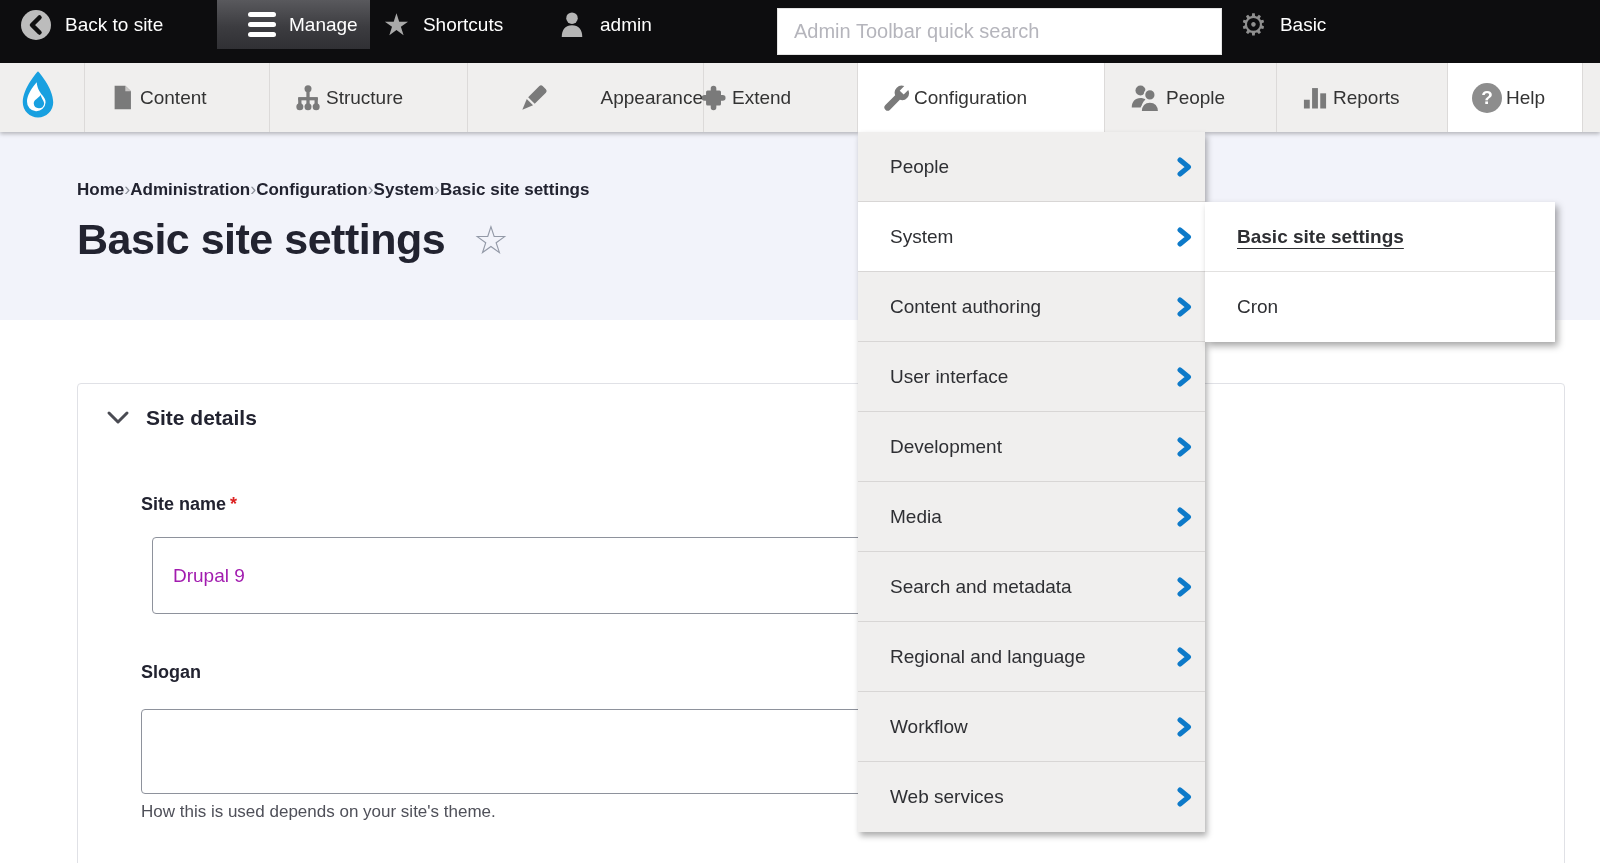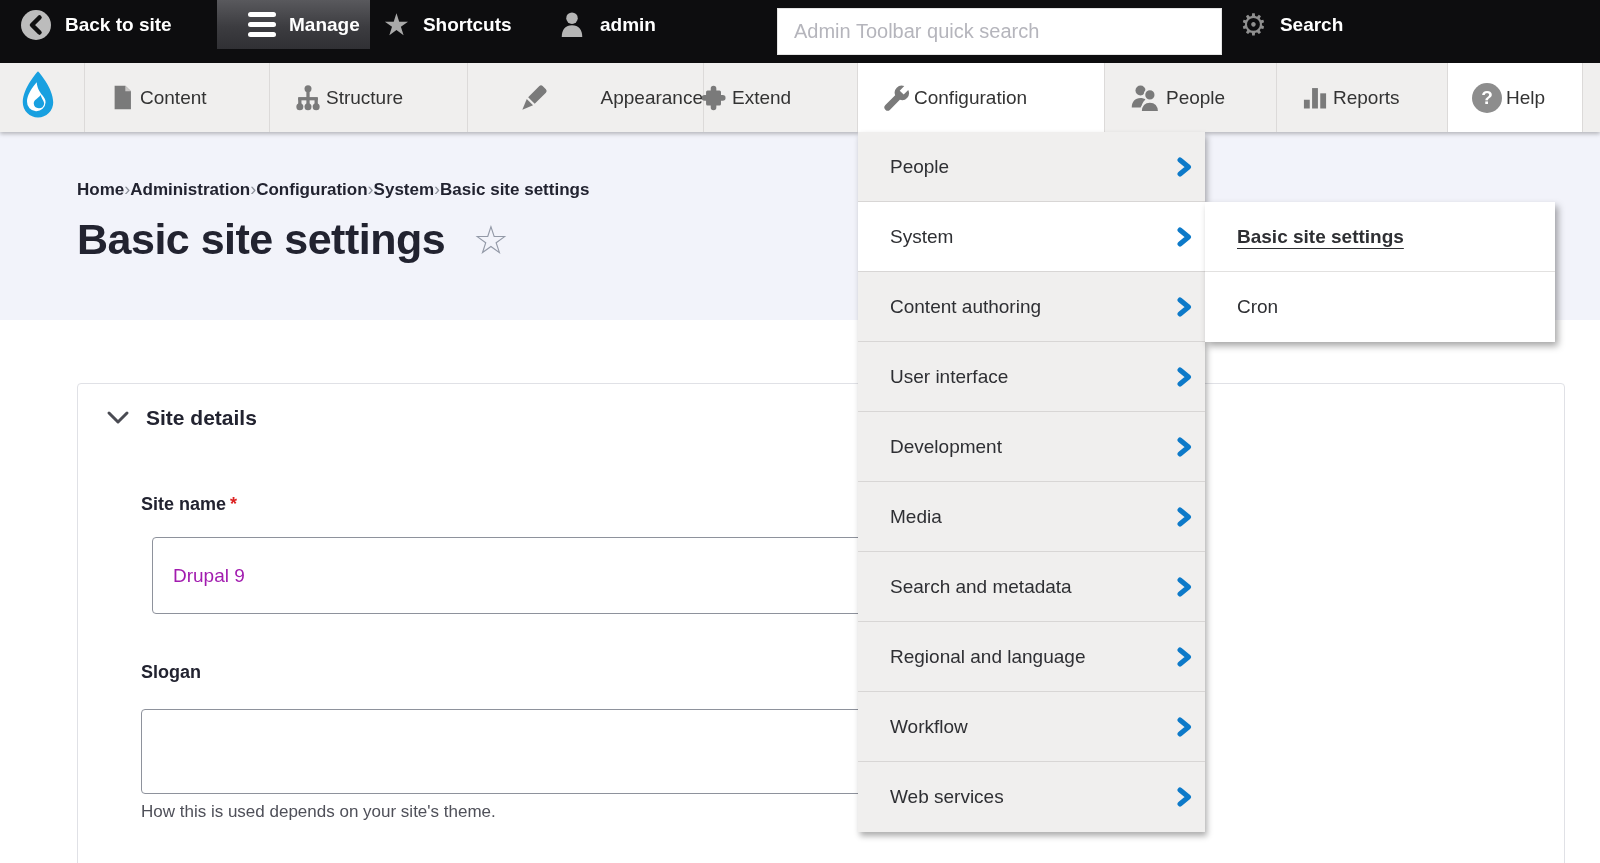--- a/index.html
+++ b/index.html
@@ -3,21 +3,21 @@
 <meta charset="utf-8">
 <style>
   * { margin:0; padding:0; box-sizing:border-box; }
   html,body { width:1600px; height:863px; overflow:hidden; background:#fff;
     font-family:"Liberation Sans","DejaVu Sans",sans-serif; }
   .glyph { font-family:"DejaVu Sans",sans-serif; }
 
   
   #adminbar { position:absolute; left:0; top:0; width:1600px; height:63px; background:#0d0d0f; z-index:40; }
   .t1-item { position:absolute; top:0; height:49px; display:flex; align-items:center; color:#fff;
-    font-weight:bold; font-size:19px; cursor:pointer; }
+    font-weight:normal; font-size:19px; cursor:pointer; }
   .t1-label { white-space:nowrap; }
   #manage-tab { left:217px; width:153px; padding-left:31px;
     background:linear-gradient(180deg,#59595d 0%,#3c3c40 55%,#303034 100%); }
   .t1-icon { margin-right:13px; display:flex; align-items:center; }
   .hamburger { display:flex; flex-direction:column; gap:5px; }
   .hamburger span { display:block; width:28px; height:5px; background:#fff; border-radius:3px; }
   .star-glyph { color:#a9a9a9; font-size:30px; line-height:1; }
   .gear-glyph { color:#8f8f8f; font-size:30px; line-height:1; }
   #quick-search { position:absolute; left:777px; top:8px; width:445px; height:47px;
     background:#fff; border:1px solid #e4e4e4; border-radius:0; padding:0 16px;
@@ -119,21 +119,21 @@
           <path d="M12 12.2c-5.2 0-8.2 3.4-8.2 9.3h16.4c0-5.9-3-9.3-8.2-9.3z"></path>
         </svg>
     </span>
     <span class="t1-label">admin</span>
   </div>
 
   <input id="quick-search" type="text" placeholder="Admin Toolbar quick search" style="">
 
   <div class="t1-item" style="left:1240px">
     <span class="t1-icon gear-glyph glyph">⚙</span>
-    <span class="t1-label">Search</span>
+    <span class="t1-label">Basic</span>
   </div>
 </div>
 
 <div id="toolbar2">
   <div class="t2-tab" id="tab-logo">
     <svg width="50" height="56" viewBox="0 0 40 46">
       <path d="M20 1C20 1 7.5 14.5 7.5 26.5a12.5 12.5 0 0 0 25 0C32.5 14.5 20 1 20 1z" fill="#18a0e0"></path>
       <path d="M19 10C19 10 11 18.5 11 26a7.6 7.6 0 0 0 15.2.6c.2-2.1-1.1-4.1-2.6-5.9C21.6 18.4 19 14.3 19 10z" fill="#ffffff"></path>
       <path d="M22.2 20.5c.9 3.4 3 5.1 2.8 7.4a4.3 4.3 0 0 1-8.5-.4c0-3 3.6-4.3 5.7-7z" fill="#18a0e0"></path>
     </svg>

